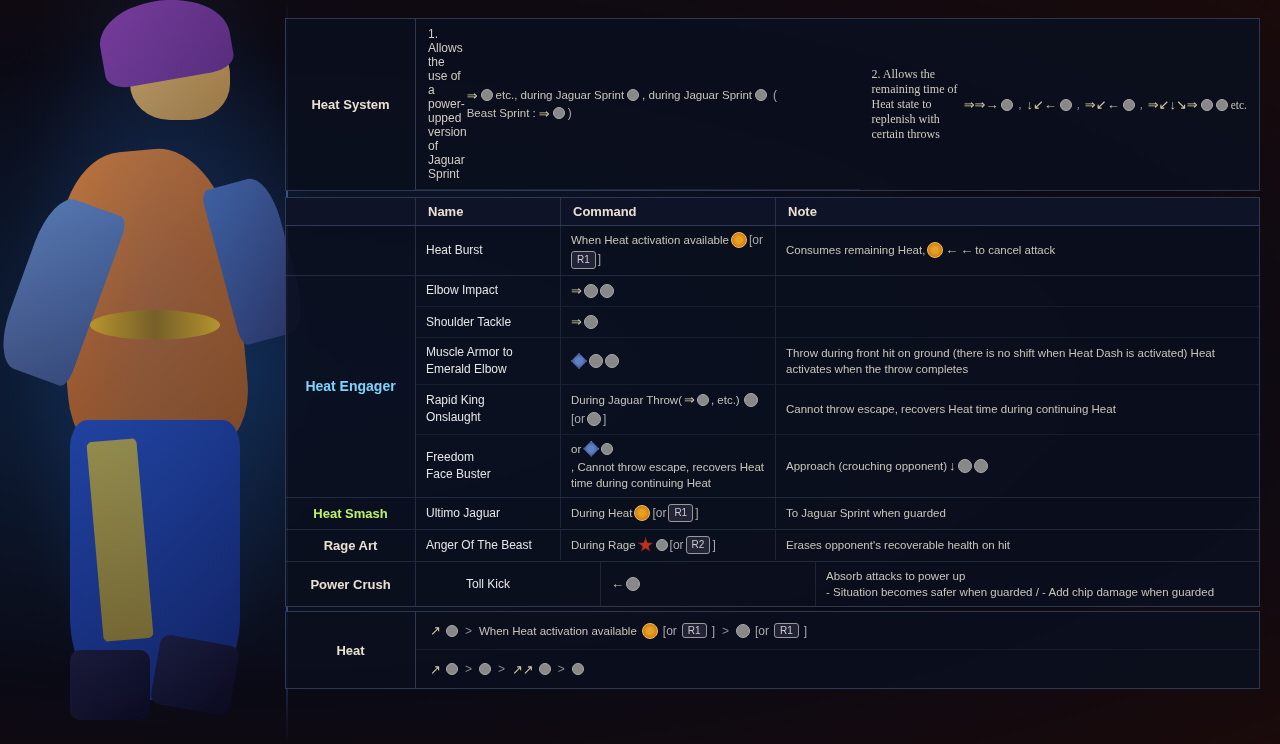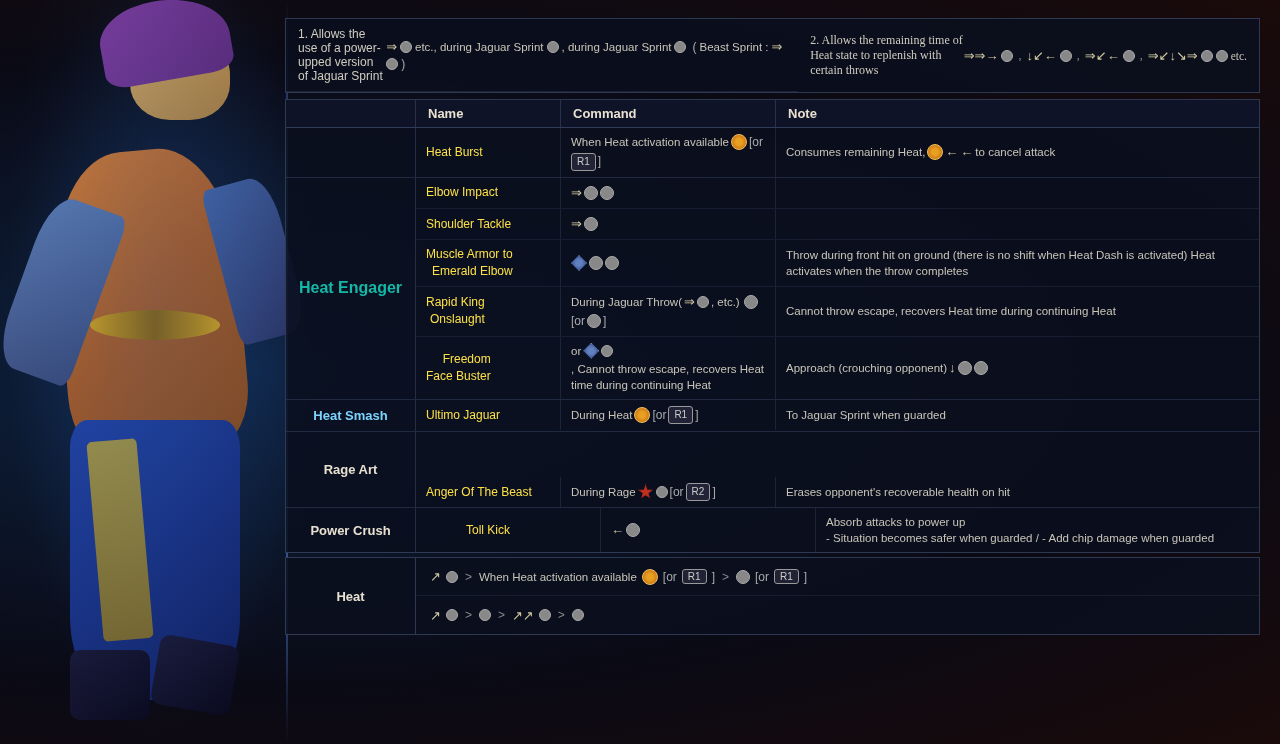--- a/index.html
+++ b/index.html
@@ -96,22 +96,21 @@
       display: flex;
       align-items: center;
       flex-wrap: wrap;
       gap: 2px;
       line-height: 1.4;
     }
     .td:last-child { border-right: none; }
 
     .td-name {
       font-size: 12px;
-      color: #fde047;
-      text-align: right;
+      color: #e5e5e5;
     }
 
     
     .combo-panel {
       display: flex;
       margin-top: 4px;
     }
 
     .combo-rows {
       flex: 1;
@@ -264,20 +263,23 @@
   <div style="position:absolute;left:70px;top:650px;width:80px;height:70px;background:linear-gradient(135deg,#1a1a3a 0%,#0a0a20 100%);border-radius:10px;"></div>
   <div style="position:absolute;left:155px;top:640px;width:80px;height:70px;background:linear-gradient(135deg,#1a1a3a 0%,#0a0a20 100%);border-radius:10px;transform:rotate(10deg);"></div>
 </div>
 
 <div class="left-glow"></div>
 <div class="vertical-line"></div>
 
 <div class="content-area">
 
   <div class="panel heat-system-panel">
+    <div class="section-label">
+      <span>Heat System</span>
+    </div>
     <div class="heat-system-rows">
       <div class="heat-system-row">
         <span class="row-text">1. Allows the use of a power-upped version of Jaguar Sprint</span>
         <div class="row-commands">
           <span class="arrow-icon">⇒</span>
           <span class="dot-icon sm"></span>
           <span class="cmd-text">etc., during Jaguar Sprint</span>
           <span class="dot-icon sm"></span>
           <span class="cmd-text">, during Jaguar Sprint</span>
           <span class="dot-icon sm"></span>
@@ -338,21 +340,21 @@
             <span class="heat-burst-icon"></span>
             <span class="arrow-icon">←</span>
             <span class="arrow-icon">←</span>
             <span class="cmd-text">to cancel attack</span>
           </div>
         </div>
       </div>
     </div>
 
     <div class="data-section" style="border-bottom:1px solid rgba(100,120,160,0.25);">
-      <div style="min-width:130px;display:flex;align-items:center;justify-content:center;border-right:1px solid rgba(100,120,160,0.3);padding:8px;color:#14b8a6;font-size:16px;font-weight:bold;text-align:center;">
+      <div style="min-width:130px;display:flex;align-items:center;justify-content:center;border-right:1px solid rgba(100,120,160,0.3);padding:8px;color:#7dd3fc;font-size:14px;font-weight:bold;text-align:center;">
         <span>Heat Engager</span>
       </div>
       <div style="flex:1;">
 
         <div class="data-row">
           <div class="td td-name">
             <span>Elbow Impact</span>
           </div>
           <div class="td">
             <span class="arrow-icon">⇒</span>
@@ -421,21 +423,21 @@
             <span class="cmd-text">Approach (crouching opponent)</span>
             <span class="arrow-icon">↓</span>
             <span class="dot-icon"></span>
             <span class="dot-icon"></span>
           </div>
         </div>
       </div>
     </div>
 
     <div class="data-section" style="border-bottom:1px solid rgba(100,120,160,0.25);">
-      <div style="min-width:130px;display:flex;align-items:center;justify-content:center;border-right:1px solid rgba(100,120,160,0.3);padding:8px;color:#7dd3fc;font-size:13px;font-weight:bold;text-align:center;">
+      <div style="min-width:130px;display:flex;align-items:center;justify-content:center;border-right:1px solid rgba(100,120,160,0.3);padding:8px;color:#bef264;font-size:13px;font-weight:bold;text-align:center;">
         <span>Heat Smash</span>
       </div>
       <div style="flex:1;">
         <div class="data-row">
           <div class="td td-name">
             <span>Ultimo Jaguar</span>
           </div>
           <div class="td">
             <span class="cmd-text">During Heat</span>
             <span class="heat-burst-icon"></span>
@@ -447,21 +449,21 @@
             <span>To Jaguar Sprint when guarded</span>
           </div>
         </div>
       </div>
     </div>
 
     <div class="data-section" style="border-bottom:1px solid rgba(100,120,160,0.25);">
       <div style="min-width:130px;display:flex;align-items:center;justify-content:center;border-right:1px solid rgba(100,120,160,0.3);padding:8px;color:#e8e0d0;font-size:13px;font-weight:bold;text-align:center;">
         <span>Rage Art</span>
       </div>
-      <div style="flex:1;margin-top:45px;">
+      <div style="flex:1;">
         <div class="data-row">
           <div class="td td-name">
             <span>Anger Of The Beast</span>
           </div>
           <div class="td">
             <span class="cmd-text">During Rage</span>
             <span class="rage-icon"></span>
             <span class="dot-icon sm"></span>
             <span class="bracket">[or</span>
             <span class="r1-box">R2</span>

